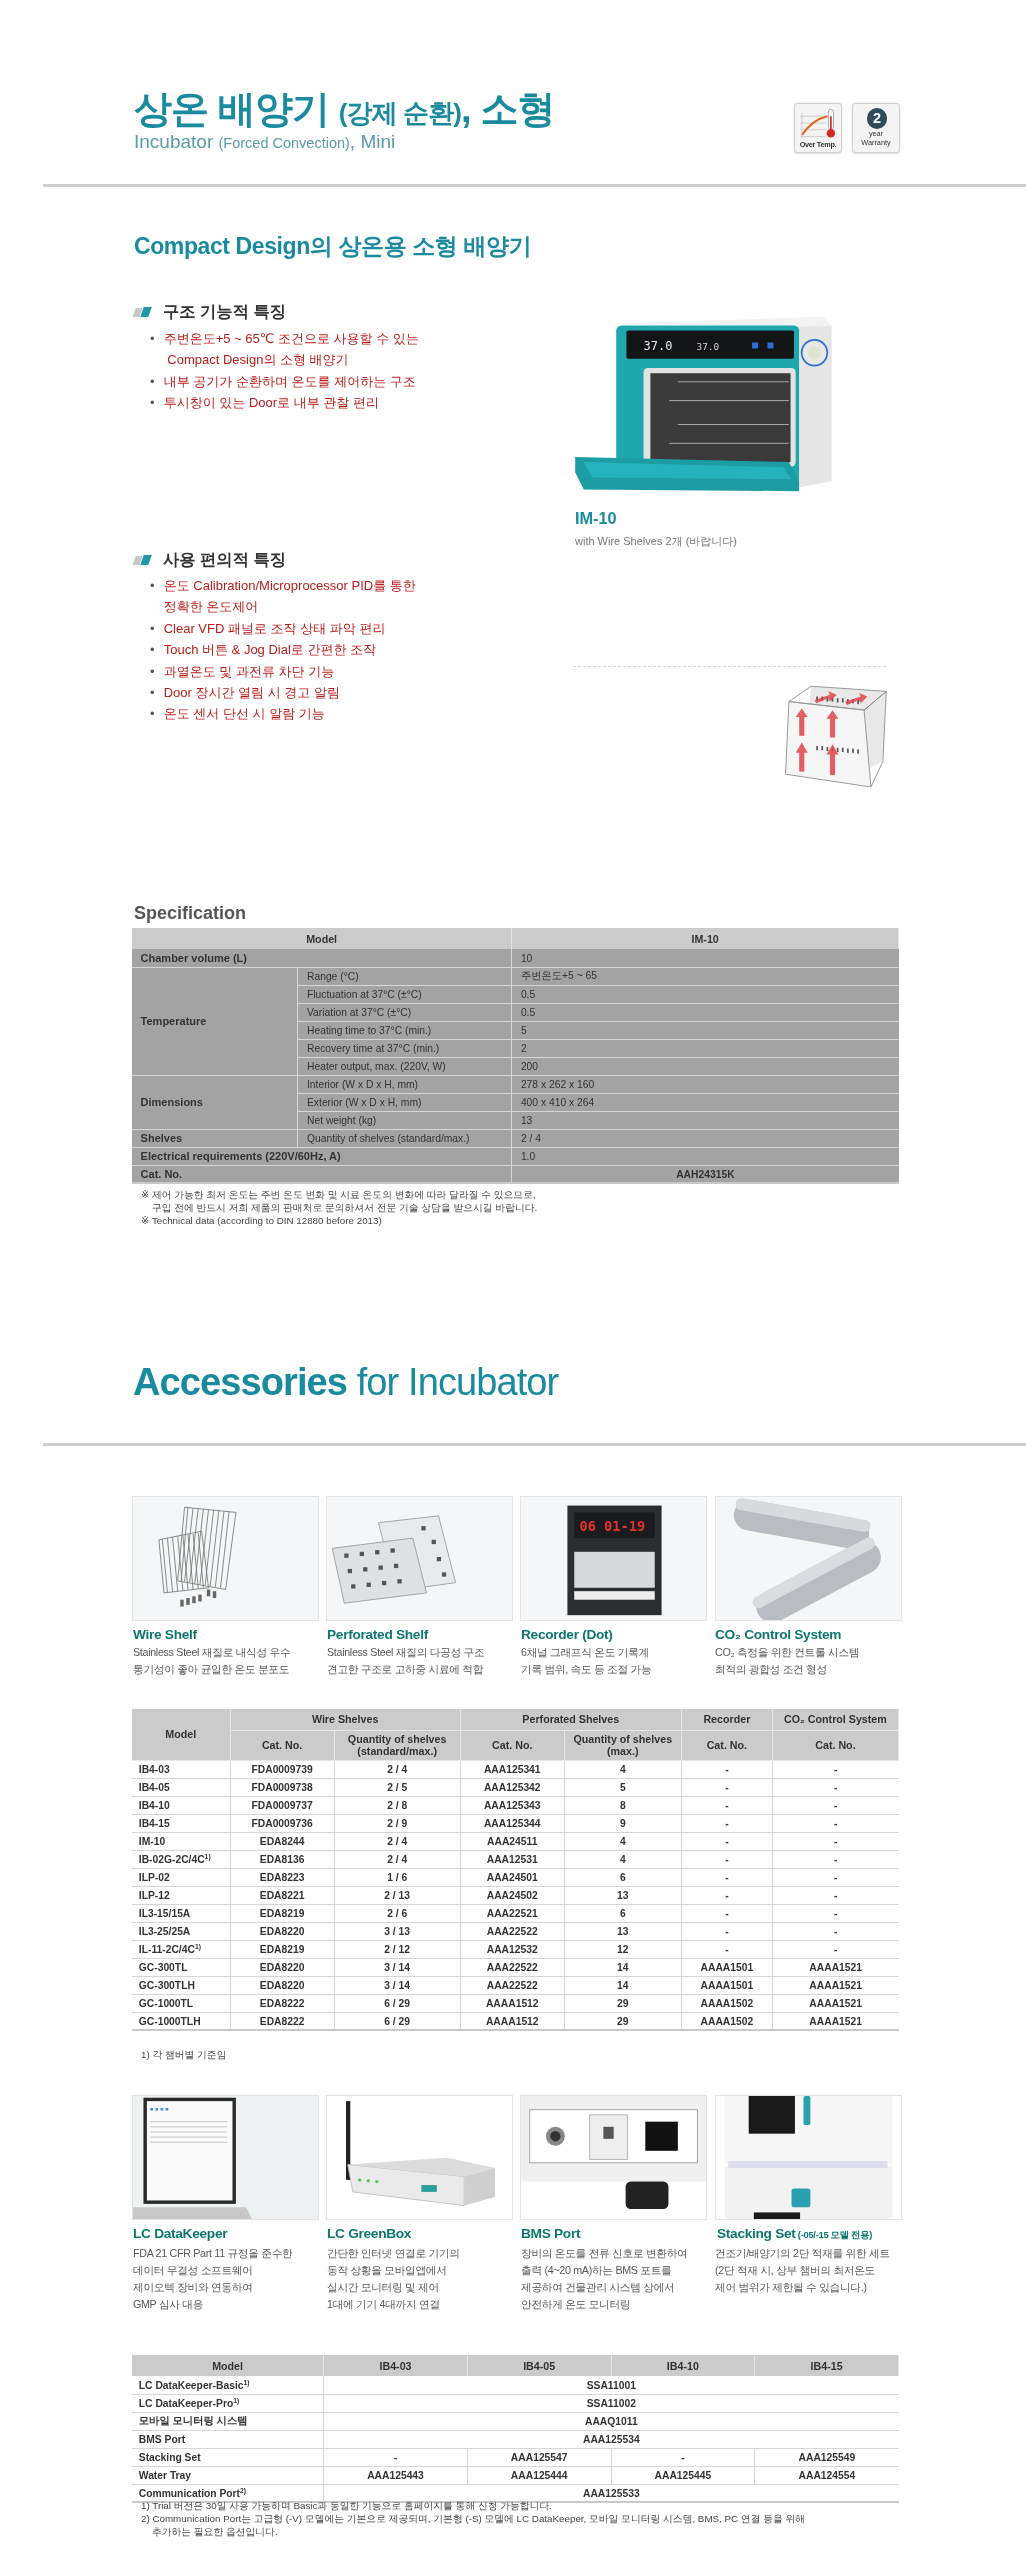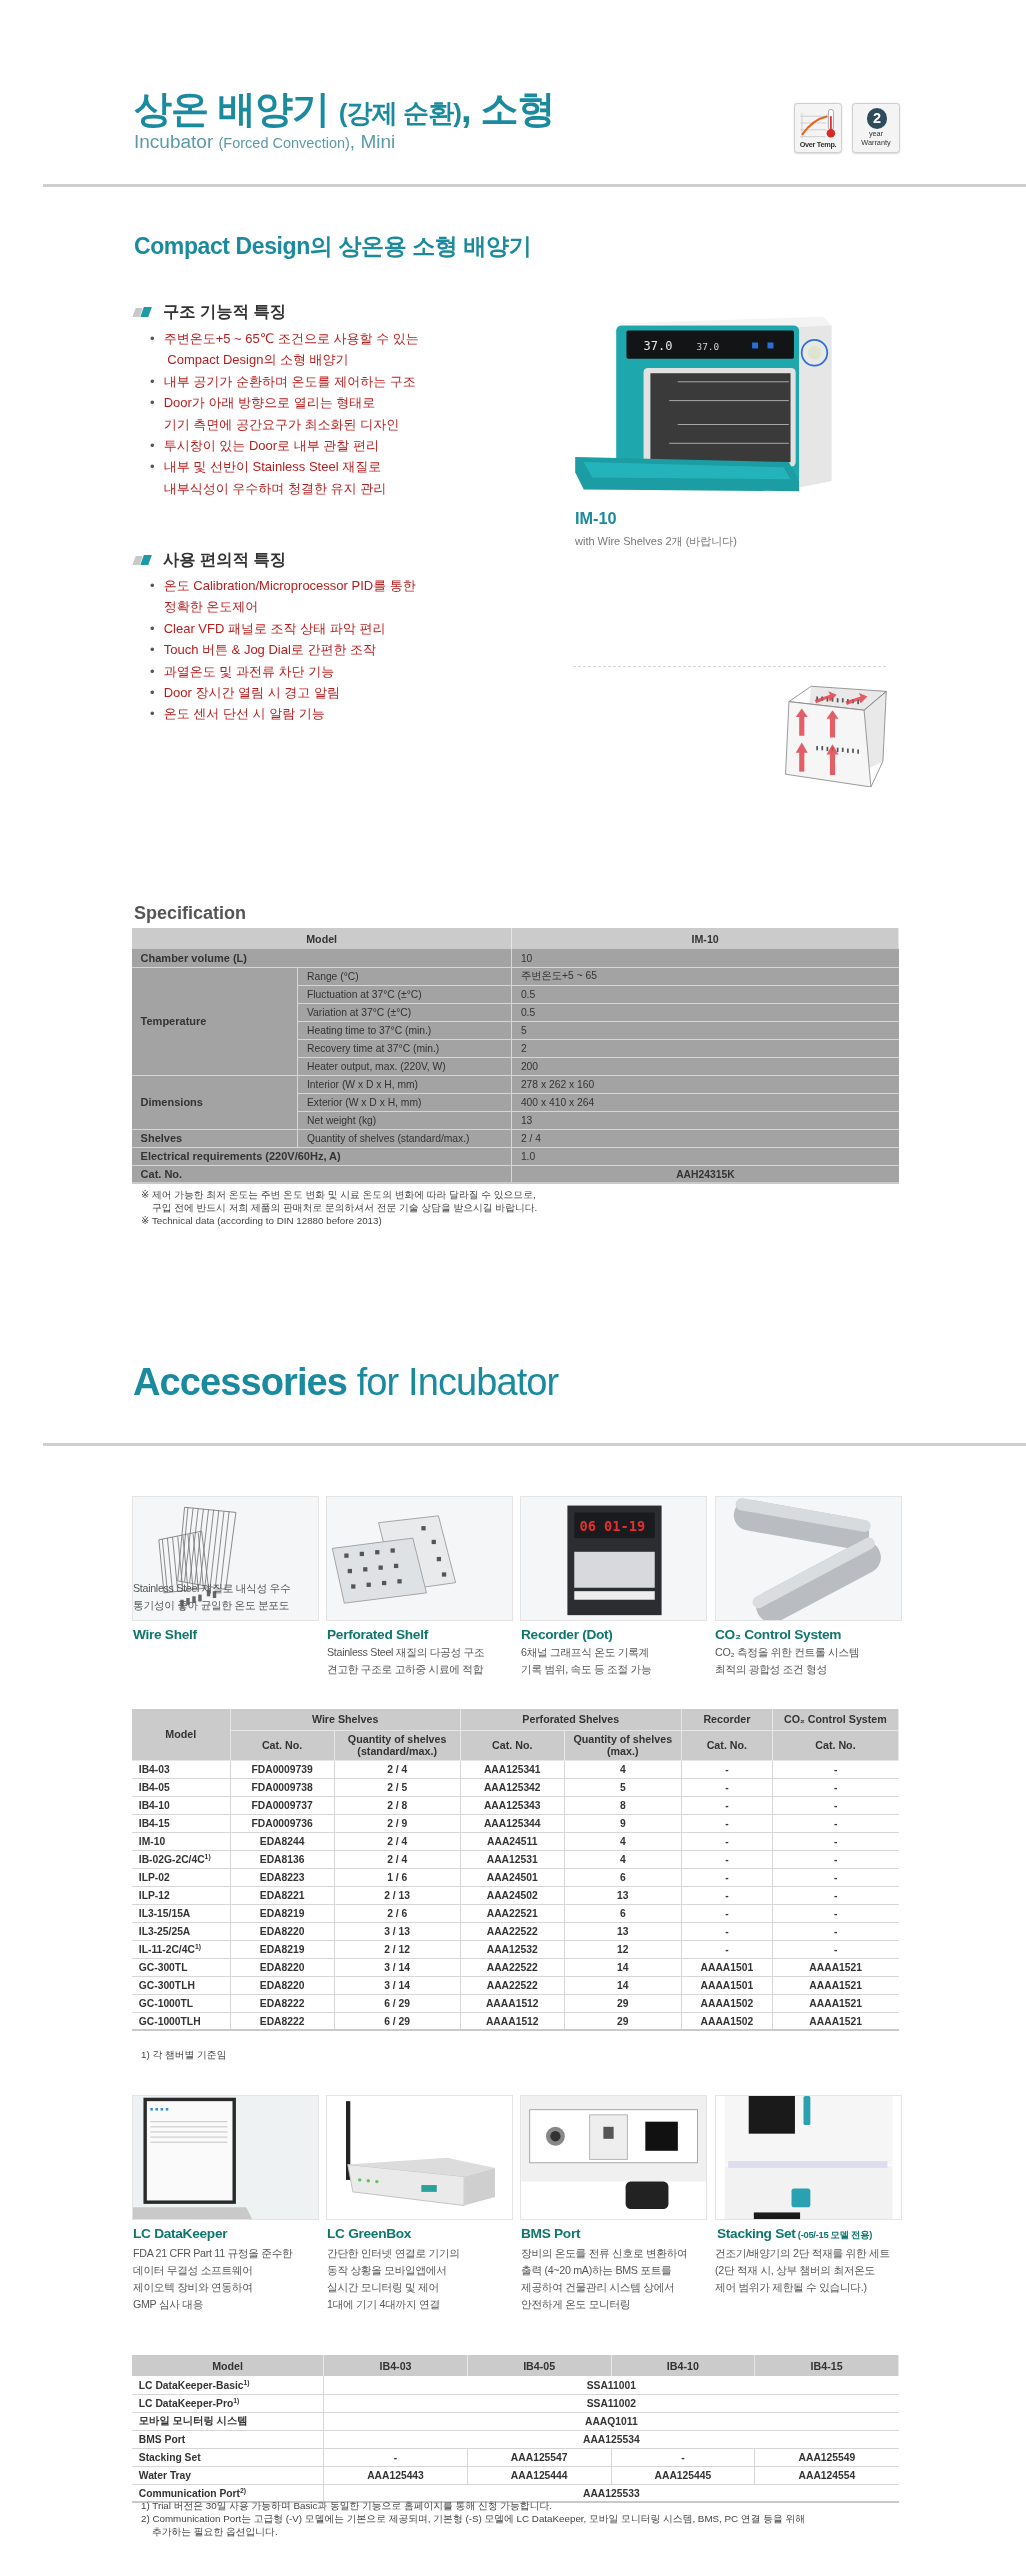--- a/index.html
+++ b/index.html
@@ -116,25 +116,21 @@
   <span class="flag">
       <span class="f1"></span>
       <span class="f2"></span>
     </span>
   <span>구조 기능적 특징</span>
 </div>
 <ul class="abs feat-list" style="top:328px">
   <li>주변온도+5 ~ 65℃ 조건으로 사용할 수 있는
  Compact Design의 소형 배양기</li>
   <li>내부 공기가 순환하며 온도를 제어하는 구조</li>
-  <li>Door가 아래 방향으로 열리는 형태로
-기기 측면에 공간요구가 최소화된 디자인</li>
   <li>투시창이 있는 Door로 내부 관찰 편리</li>
-  <li>내부 및 선반이 Stainless Steel 재질로
-내부식성이 우수하며 청결한 유지 관리</li>
 </ul>
 
 <div class="abs feat-head" style="top:549px">
   <span class="flag">
       <span class="f1"></span>
       <span class="f2"></span>
     </span>
   <span>사용 편의적 특징</span>
 </div>
 <ul class="abs feat-list" style="top:575px">
@@ -347,21 +343,21 @@
         <rect x="20" y="14" width="160" height="14" rx="7" fill="#d8dbde"></rect>
       </g>
     <g transform="rotate(-28 120 100)">
         <rect x="40" y="80" width="160" height="38" rx="19" fill="#b9bcc0"></rect>
         <rect x="40" y="80" width="160" height="14" rx="7" fill="#dadde0"></rect>
       </g>
   </svg>
 </div>
 
 <div class="abs card-name" style="left:133px;top:1627px">Wire Shelf</div>
-<div class="abs card-desc" style="left:133px;top:1580px">Stainless Steel 재질로 내식성 우수
+<div class="abs card-desc" style="left:133px;top:1644px">Stainless Steel 재질로 내식성 우수
 통기성이 좋아 균일한 온도 분포도</div>
 <div class="abs card-name" style="left:327px;top:1627px">Perforated Shelf</div>
 <div class="abs card-desc" style="left:327px;top:1644px">Stainless Steel 재질의 다공성 구조
 견고한 구조로 고하중 시료에 적합</div>
 <div class="abs card-name" style="left:521px;top:1627px">Recorder (Dot)</div>
 <div class="abs card-desc" style="left:521px;top:1644px">6채널 그래프식 온도 기록계
 기록 범위, 속도 등 조절 가능</div>
 <div class="abs card-name" style="left:715px;top:1627px">CO₂ Control System</div>
 <div class="abs card-desc" style="left:715px;top:1644px">CO₂ 측정을 위한 컨트롤 시스템
 최적의 광합성 조건 형성</div>

